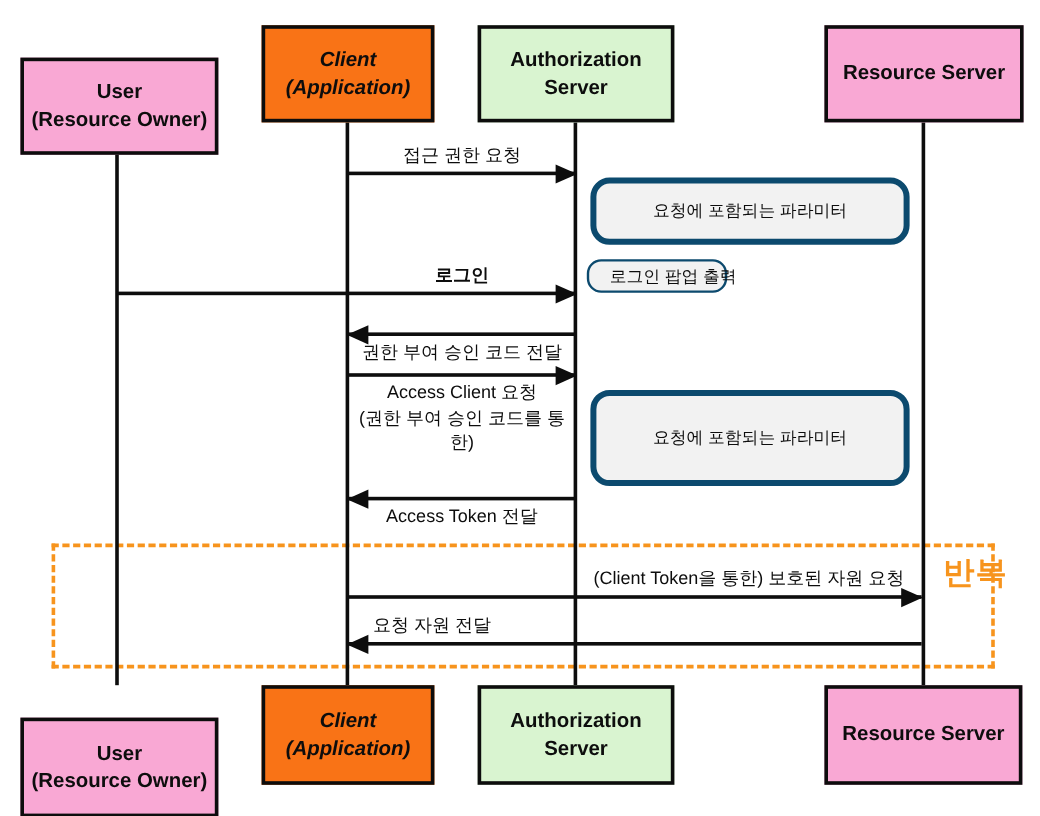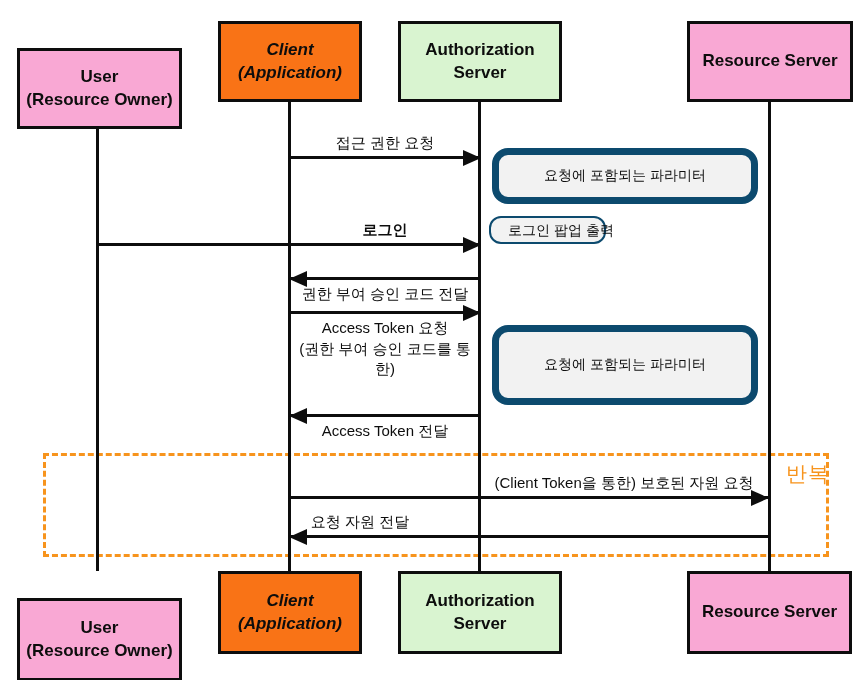--- a/index.html
+++ b/index.html
@@ -32,37 +32,37 @@
   .head.left  { left:  -1px; border-right: 18px solid #0d0d0d; }
   .lbl {
     position: absolute; left: 0; width: 100%; text-align: center;
     white-space: pre-line; font-size: 15px; line-height: 1.38; color: #0d0d0d;
   }
   .lbl.above { bottom: 5px; }
   .lbl.below { top: 7px; }
   
   .note {
     position: absolute; box-sizing: border-box; background: #f2f2f2;
-    border: 7px solid #0c4a6e; border-radius: 16px; z-index: 5;
+    border: 5px solid #0c4a6e; border-radius: 16px; z-index: 5;
     display: flex; flex-direction: column; align-items: center; justify-content: center;
     text-align: center;
   }
   .note .title { font-size: 14px; white-space: nowrap; }
   .note .body  { font-size: 13px; white-space: pre-line; line-height: 1.45; }
   .note.small  { border-radius: 12px; border-width: 2.5px; padding-left: 27px; }
   .note.small .body { font-size: 14px; white-space: nowrap; }
   
   .repeat-box {
     position: absolute; box-sizing: border-box; z-index: 1;
     border: 3px dashed #f7941d;
     left: 43px; top: 453px; width: 786px; height: 104px;
   }
   .repeat-label {
     position: absolute; left: 786px; top: 460px; z-index: 6;
-    color: #f7941d; font-weight: normal; font-size: 21px; letter-spacing: 1px;
+    color: #f7941d; font-weight: bold; font-size: 26px; letter-spacing: 1px;
   }
 </style>
 </head>
 <body>
 
 <div class="stage">
 
   <div class="repeat-box"></div>
   <div class="repeat-label">반복</div>
 
@@ -78,42 +78,42 @@
   <div class="actor auth" style="left:398px; top:21px; width:164px; height:81px;">Authorization Server</div>
   <div class="actor resource" style="left:687px; top:21px; width:166px; height:81px;">Resource Server</div>
 
   <div class="actor user" style="left:17px;  top:571px; width:165px; height:83px;">User
 (Resource Owner)</div>
   <div class="actor client" style="left:218px; top:571px; width:144px; height:83px;">Client
 (Application)</div>
   <div class="actor auth" style="left:398px; top:571px; width:164px; height:83px;">Authorization Server</div>
   <div class="actor resource" style="left:687px; top:571px; width:165px; height:83px;">Resource Server</div>
 
-  <div class="msg" style="left:290px; top:156px; width:190px;">
+  <div class="msg" style="left:290px; top:143px; width:190px;">
     <span class="shaft"></span>
     <span class="head right"></span>
     <span class="lbl above">접근 권한 요청</span>
   </div>
 
   <div class="msg" style="left:97px; top:243px; width:383px;font-weight:bold;">
     <span class="shaft"></span>
     <span class="head right"></span>
     <span class="lbl above" style="left:193px; width:190px;">로그인</span>
   </div>
 
   <div class="msg" style="left:290px; top:277px; width:190px;">
     <span class="shaft"></span>
     <span class="head left"></span>
     <span class="lbl below">권한 부여 승인 코드 전달</span>
   </div>
 
   <div class="msg" style="left:290px; top:311px; width:190px;">
     <span class="shaft"></span>
     <span class="head right"></span>
-    <span class="lbl below">Access Token 요청
+    <span class="lbl below">Access Client 요청
 (권한 부여 승인 코드를 통한)</span>
   </div>
 
   <div class="msg" style="left:290px; top:414px; width:190px;">
     <span class="shaft"></span>
     <span class="head left"></span>
     <span class="lbl below">Access Token 전달</span>
   </div>
 
   <div class="msg" style="left:290px; top:496px; width:478px;">

